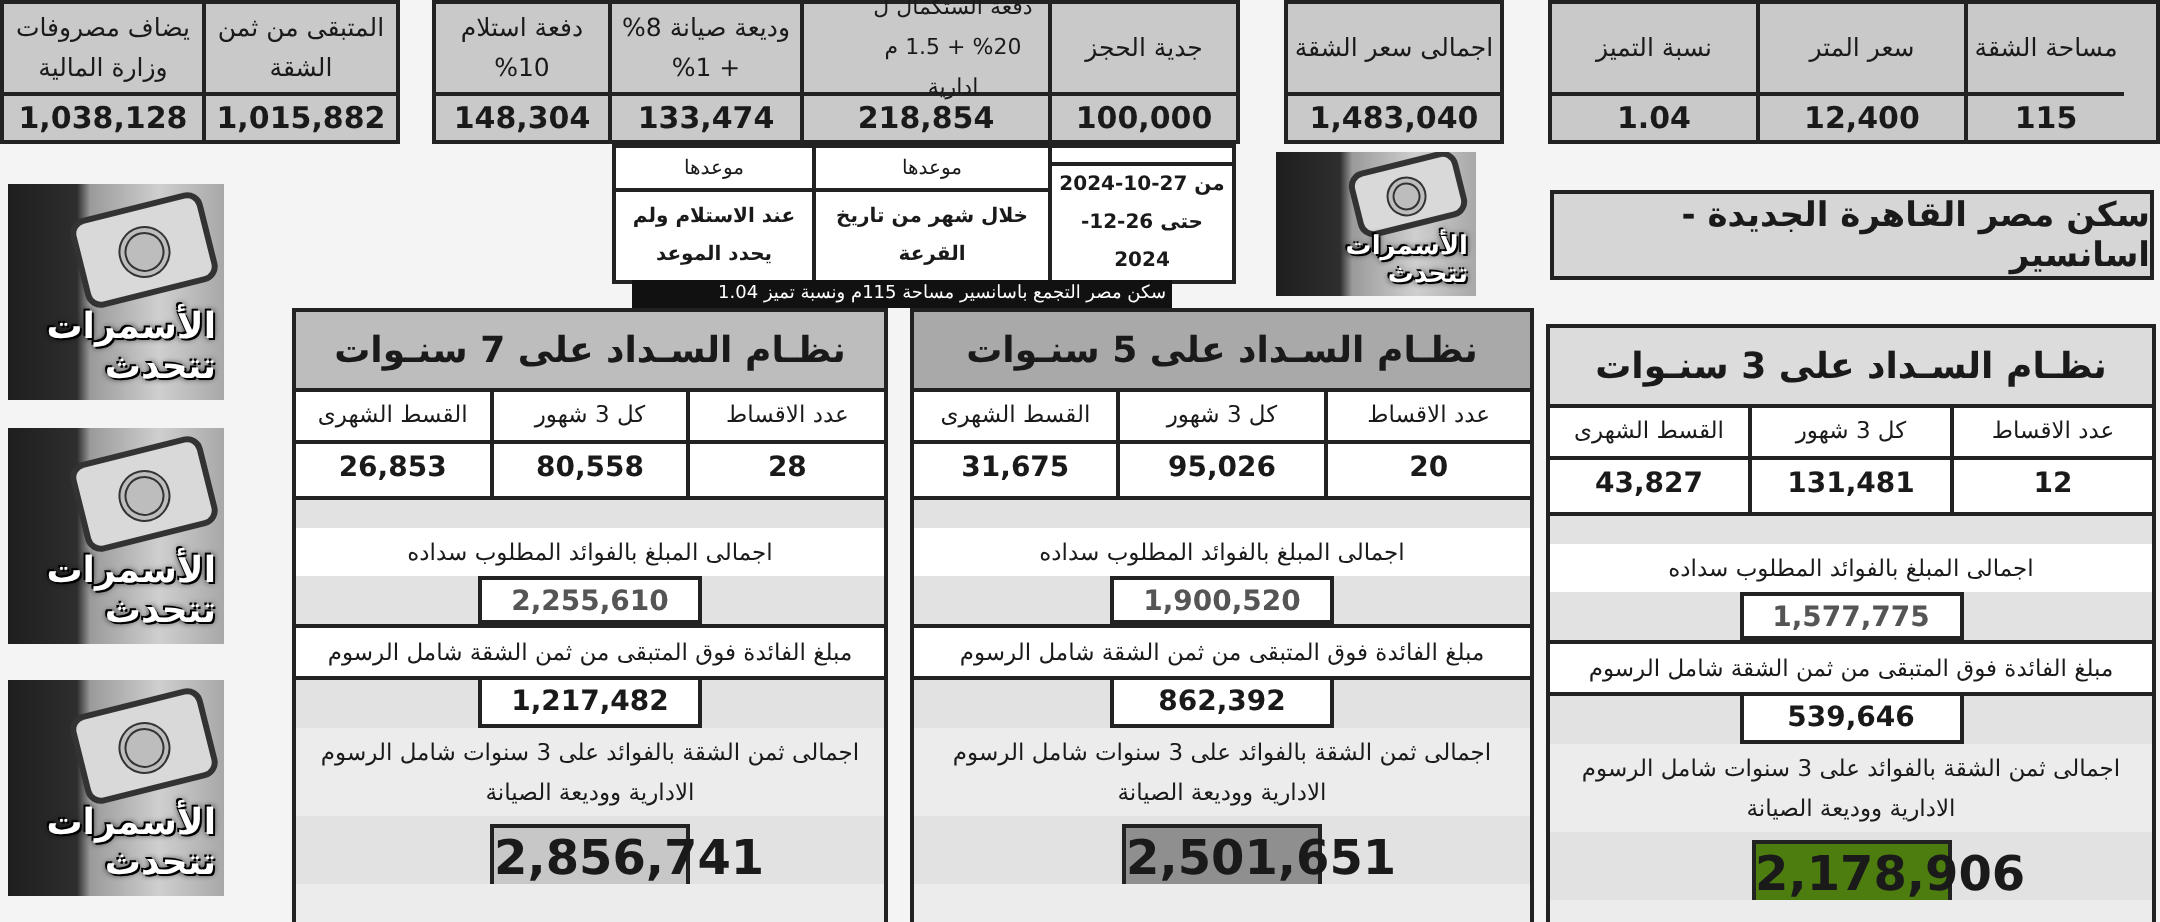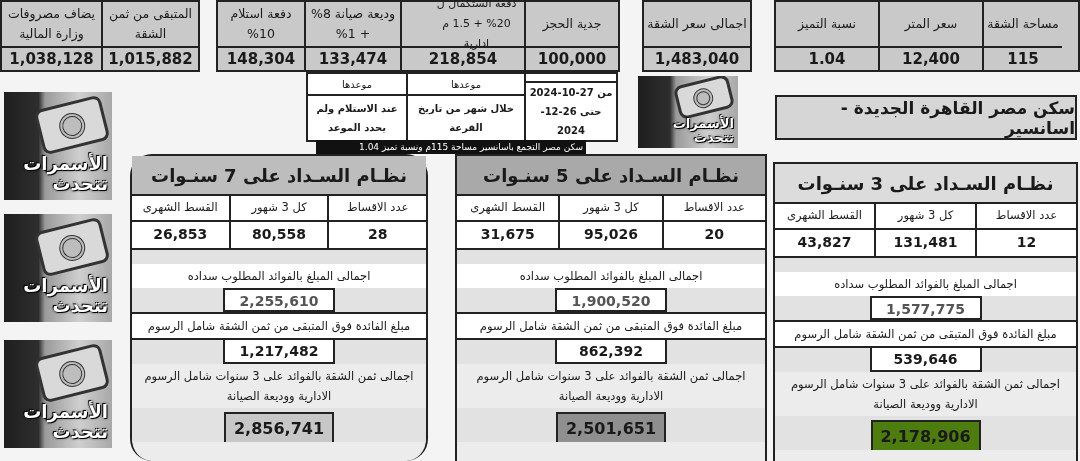--- a/index.html
+++ b/index.html
@@ -44,21 +44,21 @@
   .g-head { height: 24px; line-height: 22px; font-size: 11.5px; direction: rtl; }
   .g-val { height: 26px; line-height: 24px; font-size: 14px; font-weight: bold; }
   .grid3.heads { border-bottom: 2px solid #222; }
   .spacer { height: 14px; background: #e2e2e2; }
   .lbl { background: #fff; text-align: center; font-size: 11.5px; direction: rtl; line-height: 20px; padding: 2px 4px; }
   .lbl.bordered { border-top: 2px solid #222; border-bottom: 2px solid #222; }
   .val-row { height: 24px; background: #e2e2e2; display: flex; justify-content: center; }
   .val-box { width: 112px; height: 24px; border: 2px solid #222; border-top: none; background: #fff; text-align: center; line-height: 22px; font-size: 14px; font-weight: bold; }
   .val-box.grey { color: #555; }
   .final-row { height: 34px; background: #e2e2e2; display: flex; justify-content: center; align-items: flex-end; }
-  .final-box { width: 110px; height: 30px; border: 2px solid #222; border-bottom: none; background: #c7c7c7; text-align: center; line-height: 30px; font-size: 16px; font-weight: bold; }
+  .final-box { width: 100px; height: 30px; border: 2px solid #222; border-bottom: none; background: #c7c7c7; text-align: center; line-height: 30px; font-size: 24px; font-weight: bold; }
   .panel.dark .final-box { background: #8f8f8f; }
   .panel.light .final-box { background: #4d7c0f; }
 </style>
 </head>
 <body>
 
 <div class="top-table" style="left:0; width:200px;">
   <div class="top-col" style="width:100px;">
     <div class="top-head">يضاف مصروفات وزارة المالية</div>
     <div class="top-val">1,038,128</div>
@@ -147,21 +147,21 @@
     </div>
   <div class="txt">الأسمرات تتحدث</div>
 </div>
 <div class="logo" style="left:4px; top:340px;">
   <div class="cam">
       <div class="lens"></div>
     </div>
   <div class="txt">الأسمرات تتحدث</div>
 </div>
 
-<div class="panel" style="left:130px; width:298px;border-radius:22px;">
+<div class="panel" style="left:146px; width:298px;">
   <div class="panel-title">نظـام السـداد على 7 سنـوات</div>
   <div class="grid3 heads">
     <div class="g-head">القسط الشهرى</div>
     <div class="g-head">كل 3 شهور</div>
     <div class="g-head">عدد الاقساط</div>
   </div>
   <div class="grid3">
     <div class="g-val">26,853</div>
     <div class="g-val">80,558</div>
     <div class="g-val">28</div>

